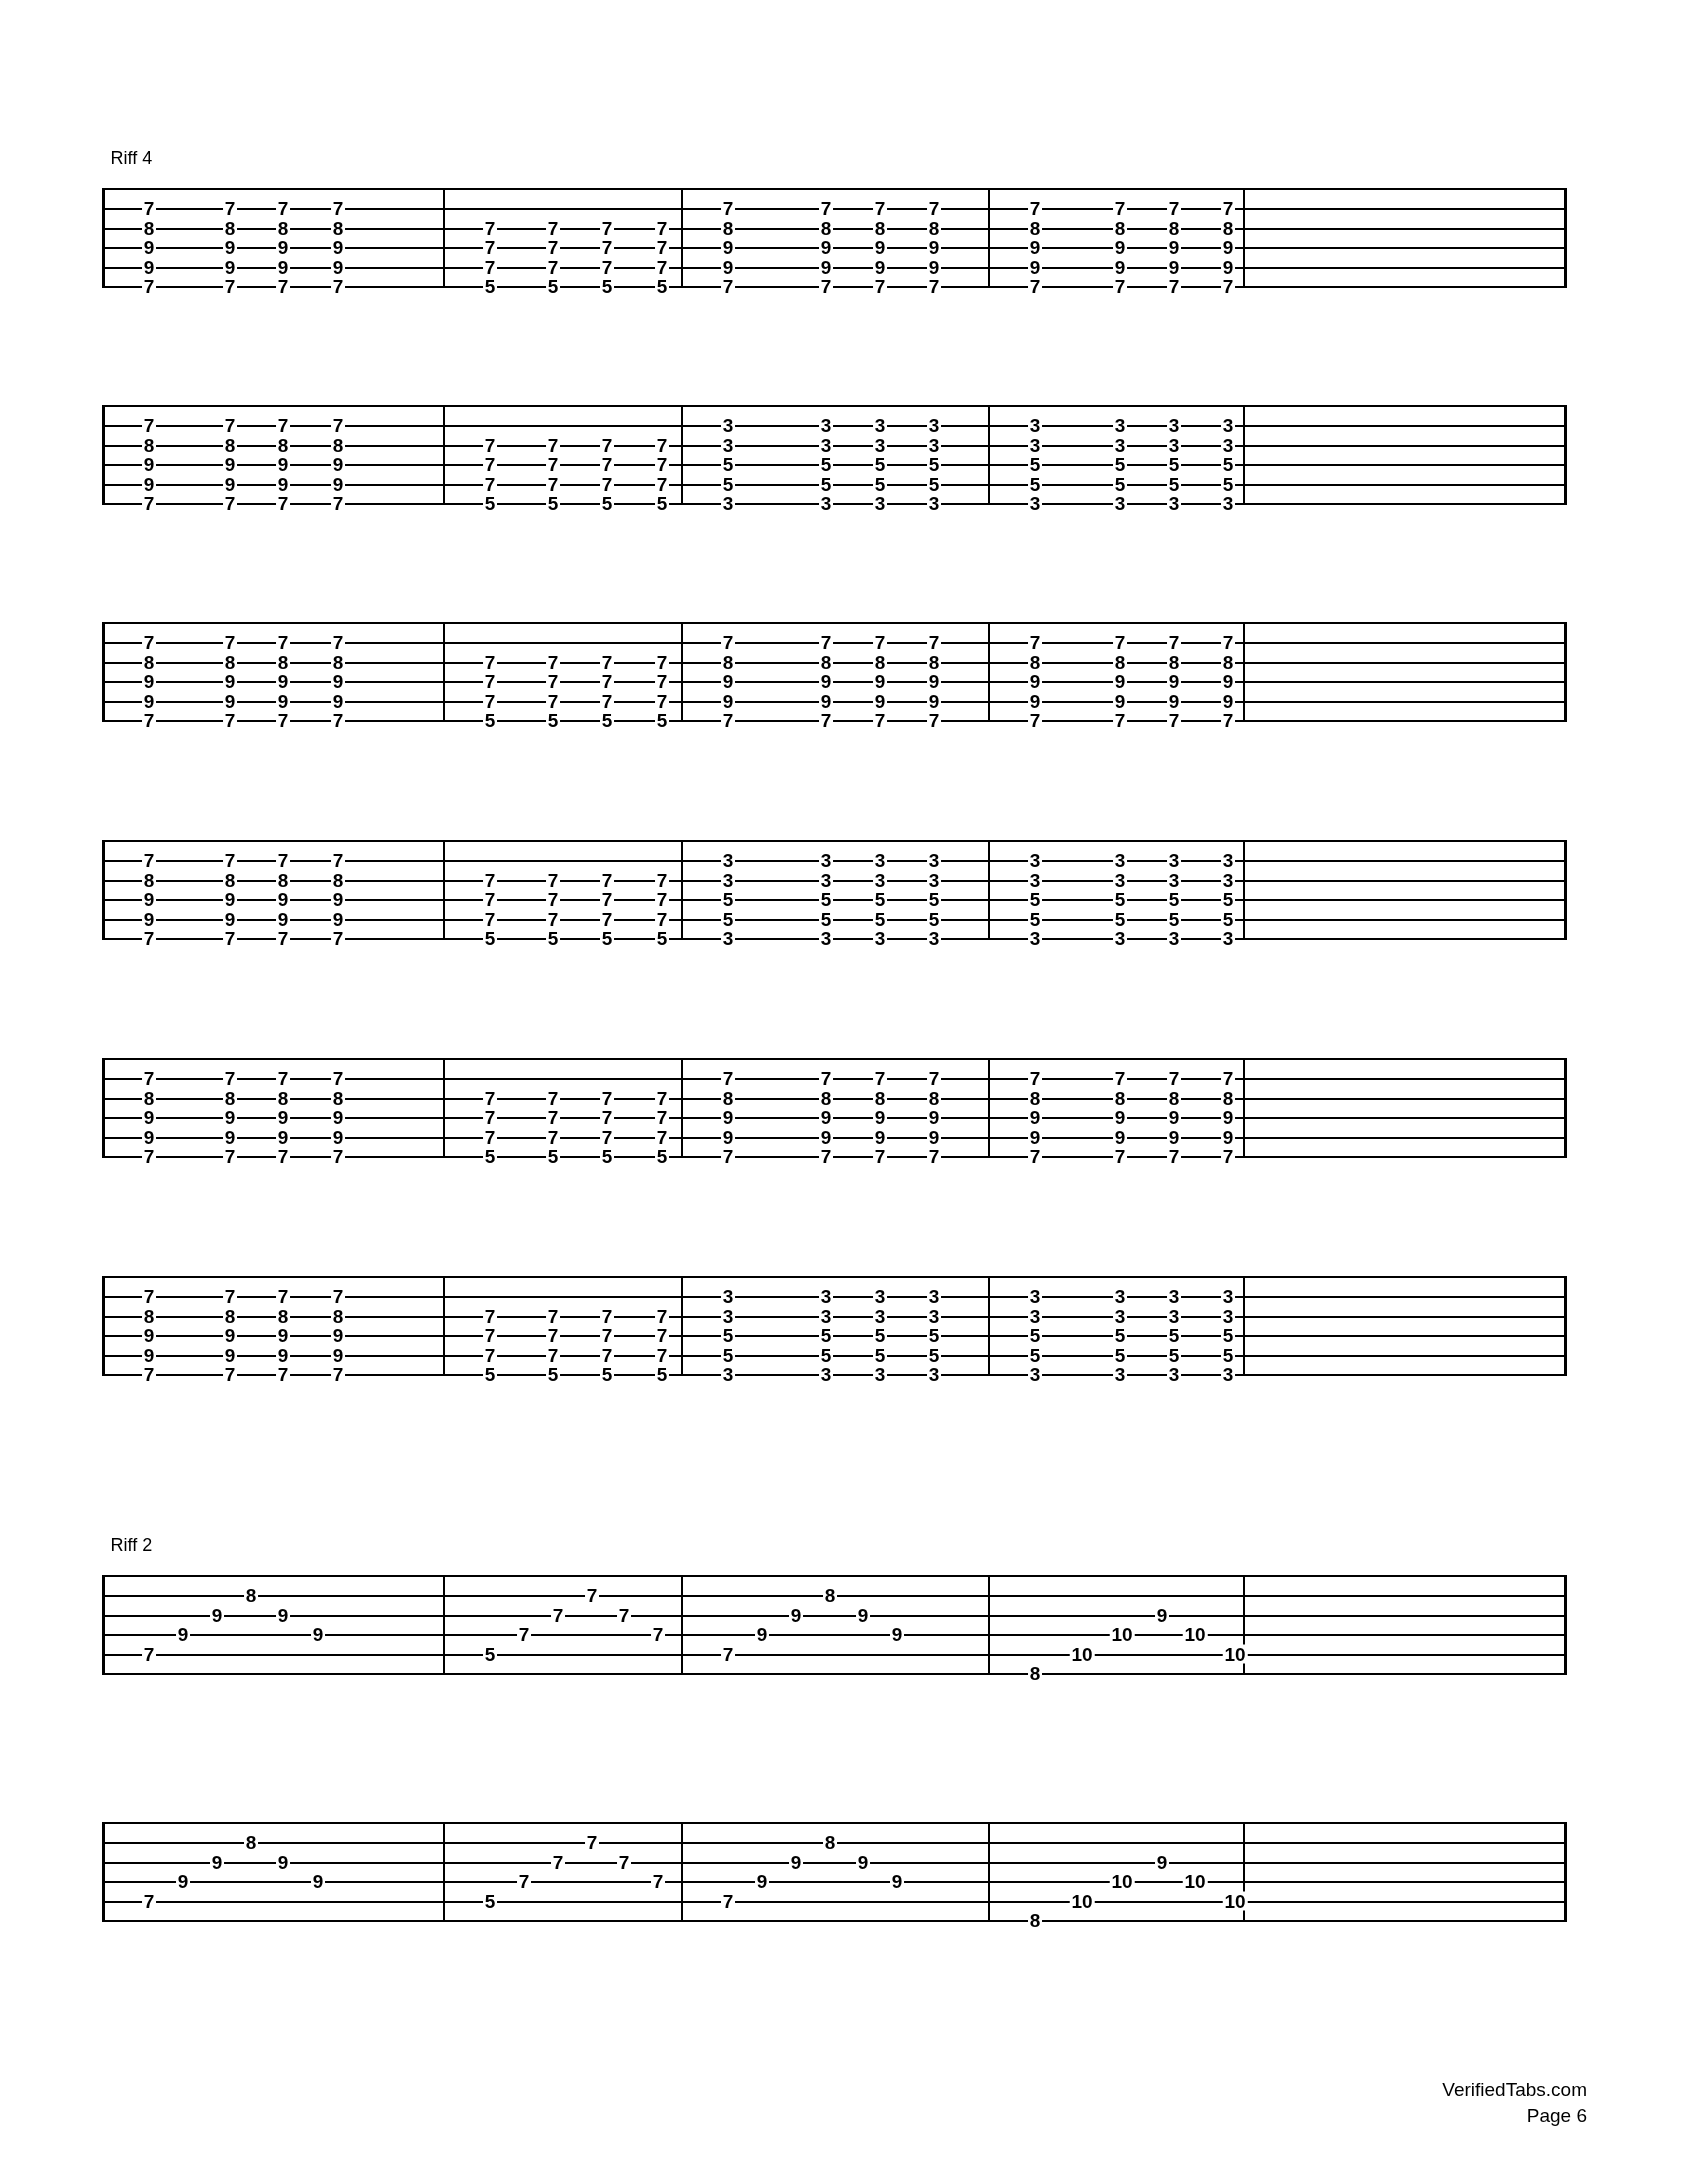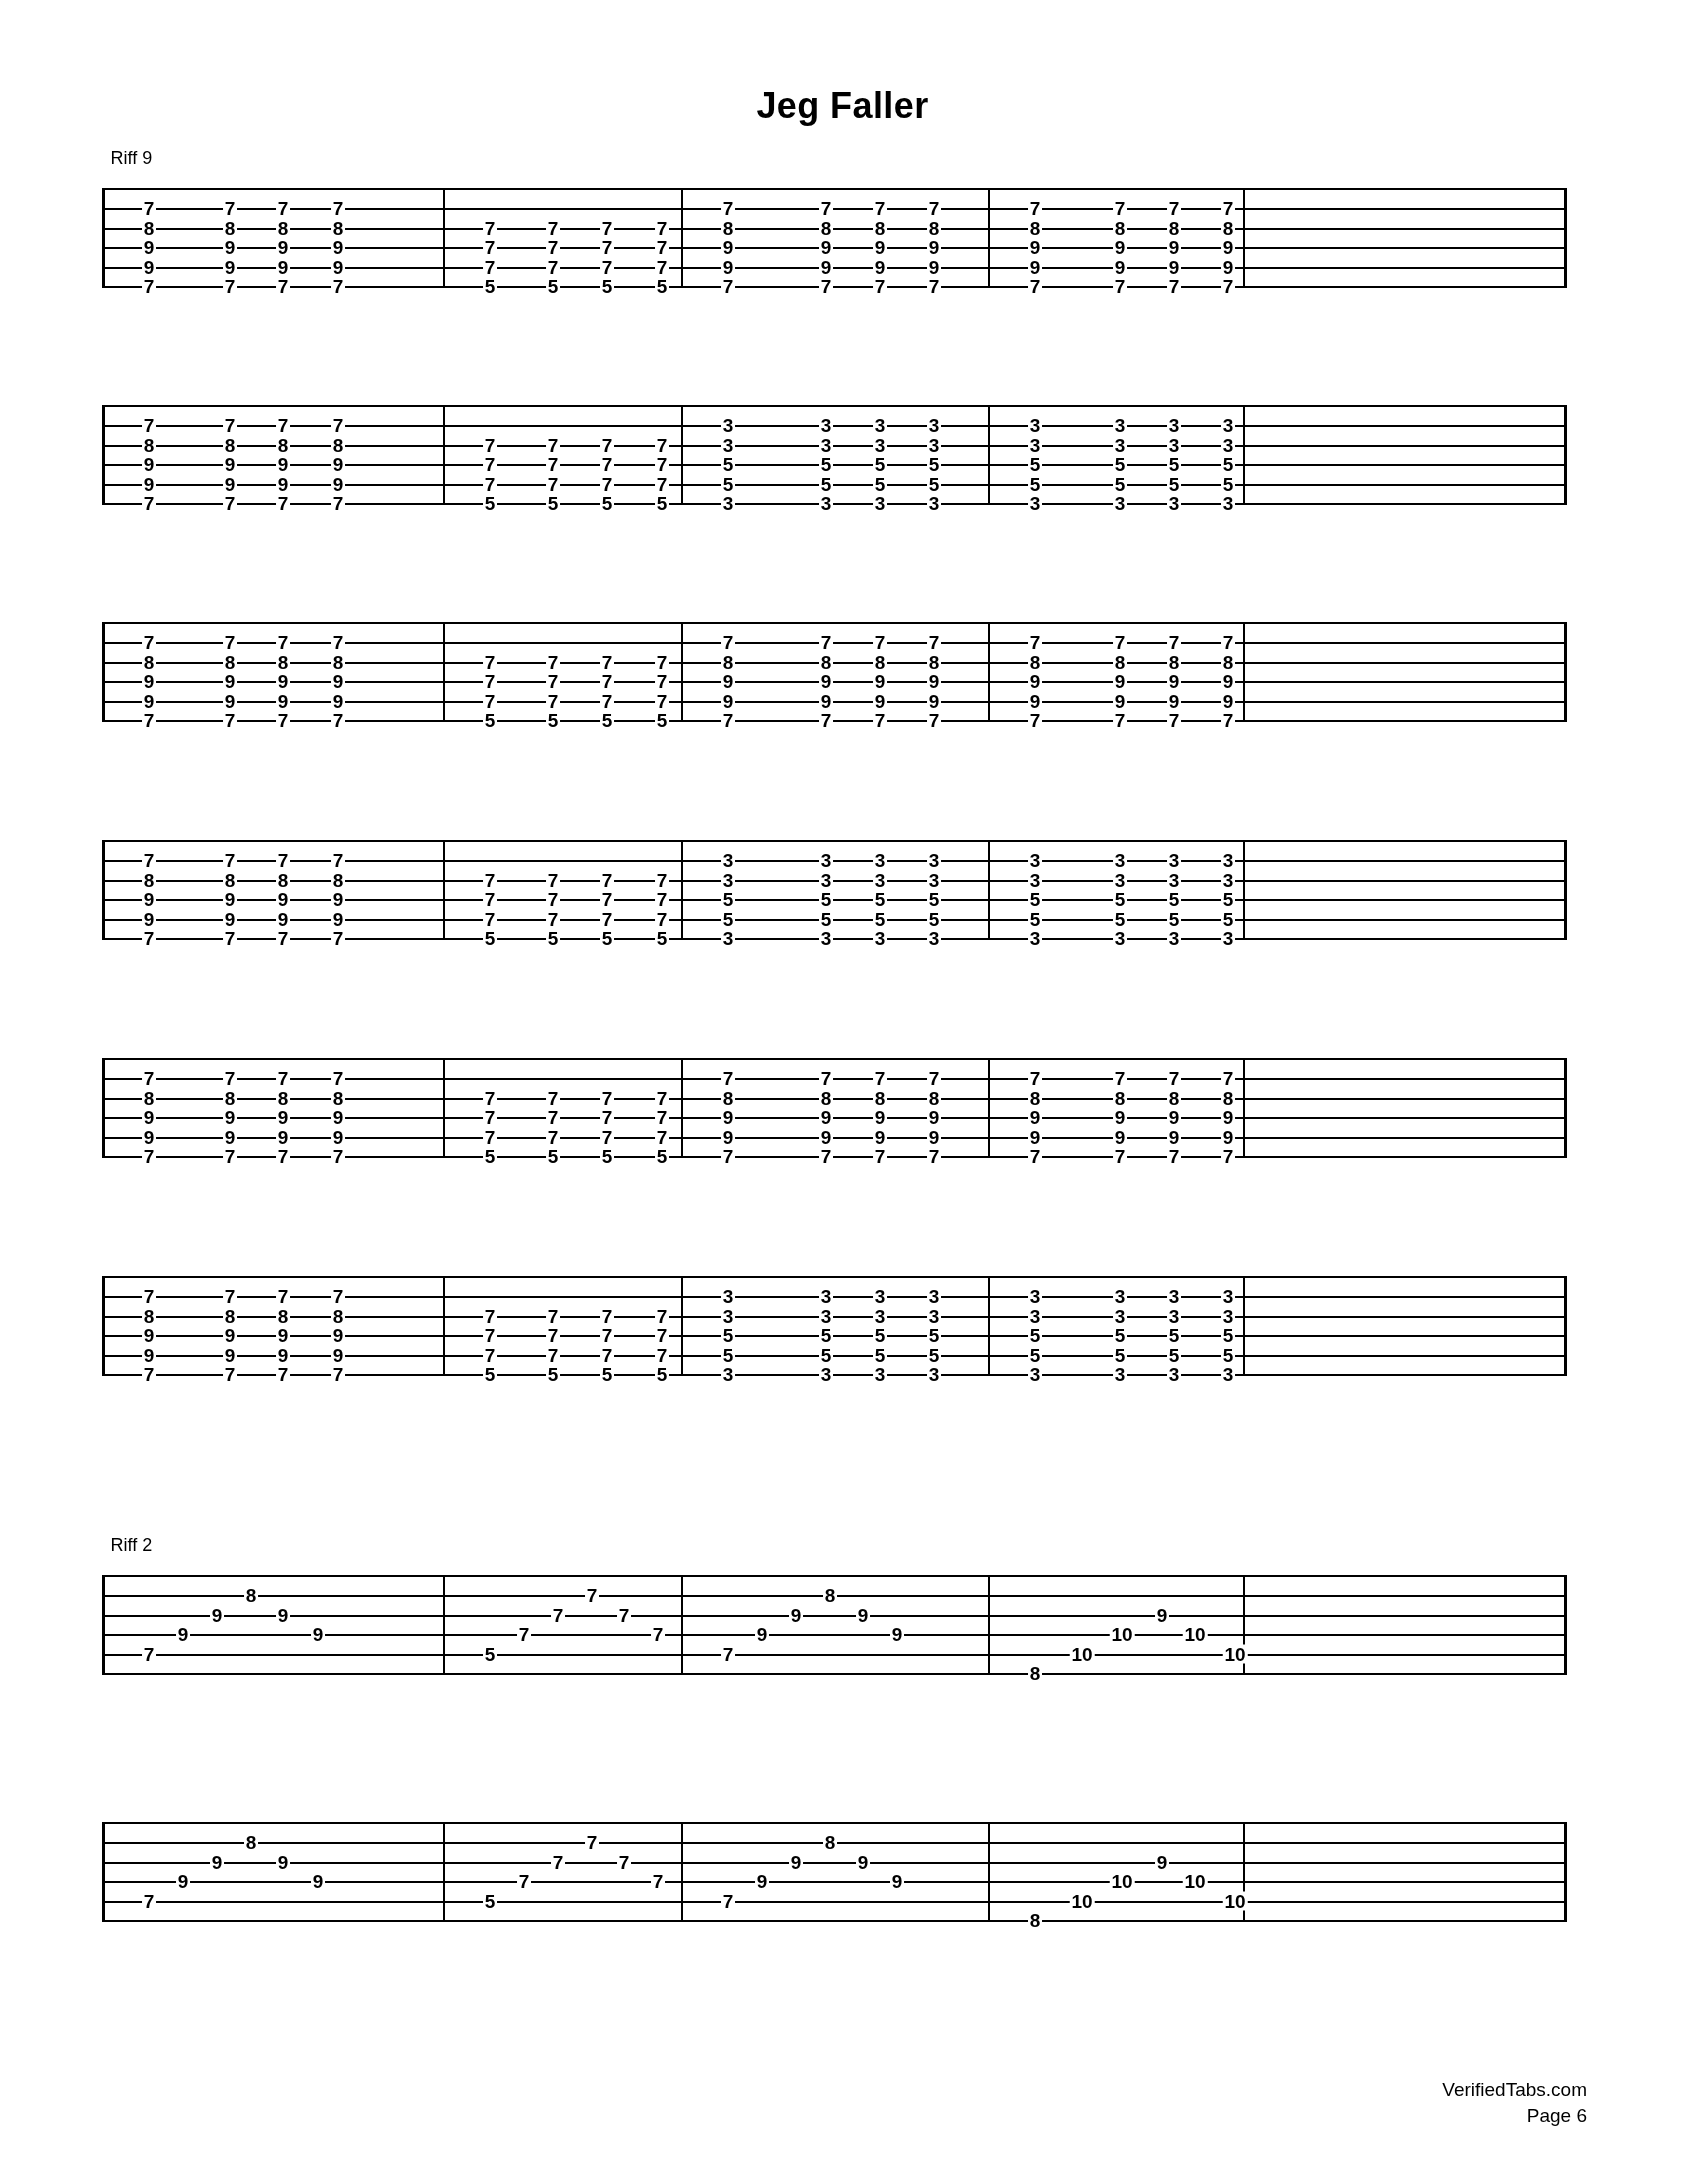--- a/index.html
+++ b/index.html
@@ -84,25 +84,24 @@
     font-size: 19px;
     line-height: 1.4;
   }
   .footer div { white-space: nowrap; }
 </style>
 </head>
 <body>
 
 <div class="page">
 
-  <div class="title">Jeg Faller</div>
 
   <div id="systems-root">
       <div class="system" style="top: 179px;">
-        <div class="riff-label" style="left: 8.5px; top: -31px;">Riff 9</div>
+        <div class="riff-label" style="left: 8.5px; top: -31px;">Riff 4</div>
         <div class="staff" style="height: 117px;">
           <div class="staff-line" style="top: 9.4px;"></div>
           <div class="staff-line" style="top: 29px;"></div>
           <div class="staff-line" style="top: 49px;"></div>
           <div class="staff-line" style="top: 68px;"></div>
           <div class="staff-line" style="top: 88px;"></div>
           <div class="staff-line" style="top: 107px;"></div>
           <div class="barline thick" style="left: 0px; top: 9.4px; height: 98px;"></div>
           <div class="barline" style="left: 341px; top: 9.4px; height: 98px;"></div>
           <div class="barline" style="left: 579px; top: 9.4px; height: 98px;"></div>

